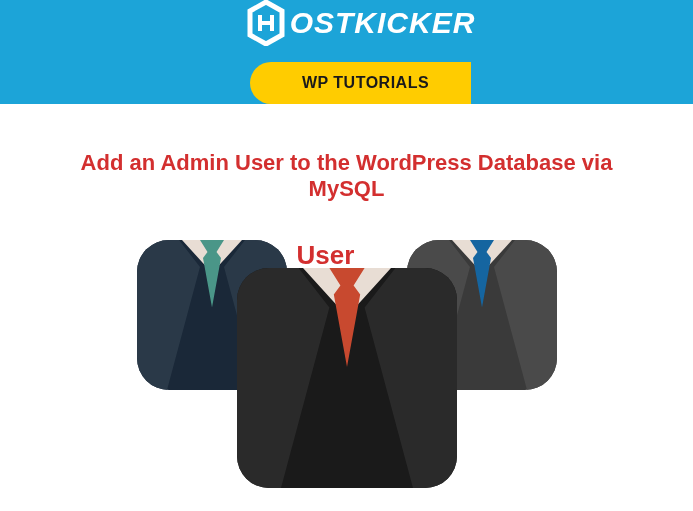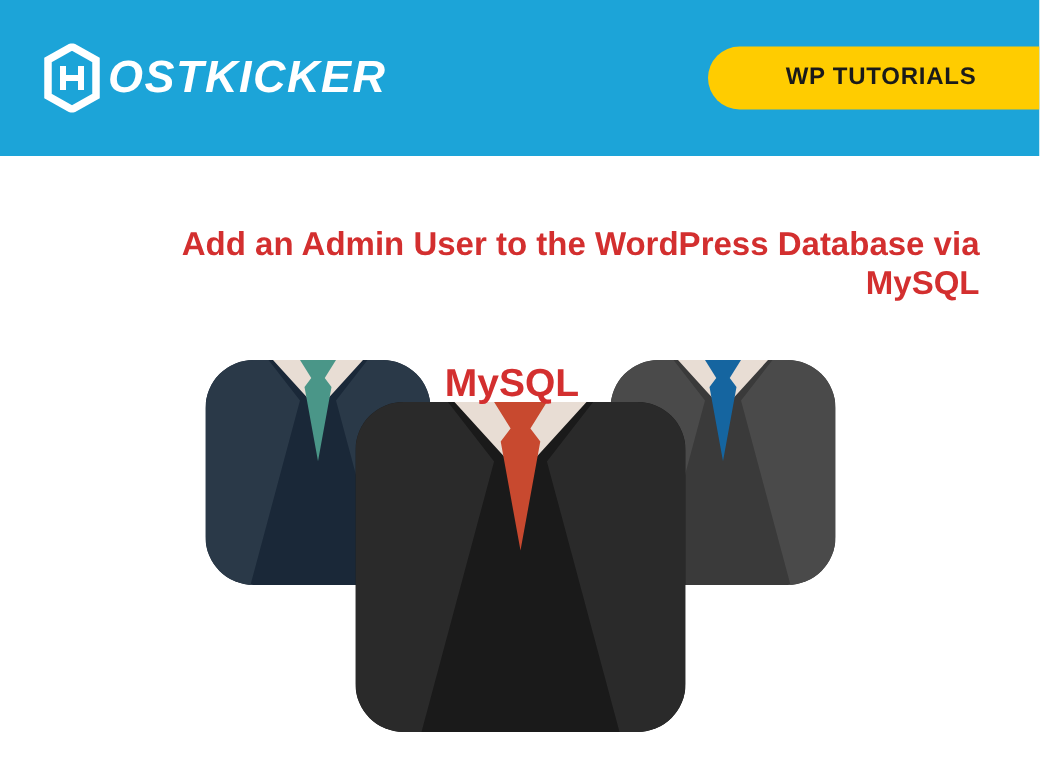--- a/index.html
+++ b/index.html
@@ -5,20 +5,21 @@
     * { margin: 0; padding: 0; box-sizing: border-box; }
     body { width: 693px; height: 511px; font-family: Arial, sans-serif; background: #fff; position: relative; }
     
     .header {
       height: 104px;
       background: #1ca4d8;
       display: flex;
       align-items: center;
       justify-content: space-between;
       padding: 0 0 0 28px;
+      flex-direction: column;
     }
     
     .logo {
       display: flex;
       align-items: center;
       color: #fff;
     }
     
     .logo-icon {
       width: 40px;
@@ -39,21 +40,21 @@
       color: #1a1a1a;
       font-size: 16px;
       font-weight: 900;
       padding: 12px 42px 12px 52px;
       border-radius: 26px 0 0 26px;
       letter-spacing: 0.5px;
     }
     
     .content {
       padding: 46px 40px 0;
-      text-align: right;
+      text-align: center;
     }
     
     .title {
       color: #d32f2f;
       font-size: 22px;
       font-weight: 900;
       margin-bottom: 38px;
     }
     
     .figures {
@@ -112,21 +113,21 @@
     </svg>
     <span class="logo-text">OSTKICKER</span>
   </div>
   <div class="badge">WP TUTORIALS</div>
 </div>
 
 <div class="content">
   <h1 class="title">Add an Admin User to the WordPress Database via MySQL</h1>
 
   <div class="figures">
-    <div class="admin-label">MySQL</div>
+    <div class="admin-label">User</div>
 
     <svg class="person person-left" viewBox="0 0 100 100">
       <rect x="0" y="0" width="100" height="100" fill="#1a2838"></rect>
       <path d="M30 0 L50 0 L50 22 L30 0 Z M70 0 L50 0 L50 22 L70 0 Z" fill="#e8ddd4"></path>
       <path d="M42 0 L58 0 L53 8 L56 12 L50 45 L44 12 L47 8 Z" fill="#4a9688"></path>
       <path d="M0 0 L28 0 L42 18 L20 100 L0 100 Z M100 0 L72 0 L58 18 L80 100 L100 100 Z" fill="#2a3948"></path>
     </svg>
 
     <svg class="person person-right" viewBox="0 0 100 100">
       <rect x="0" y="0" width="100" height="100" fill="#3a3a3a"></rect>

